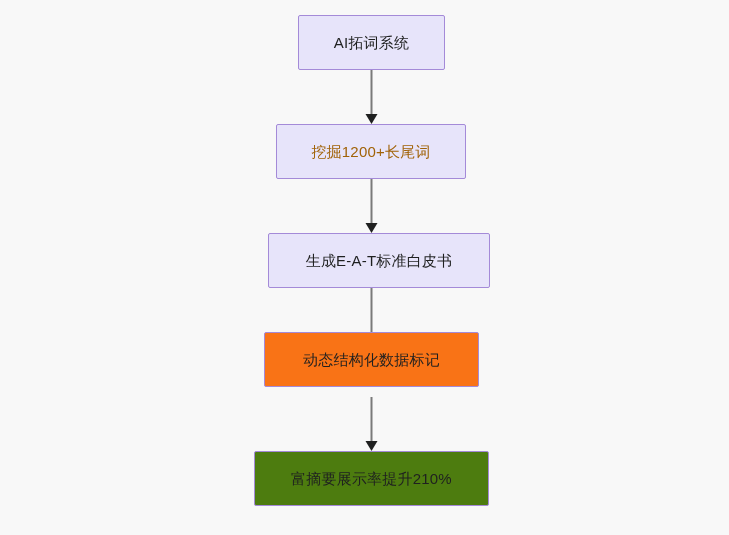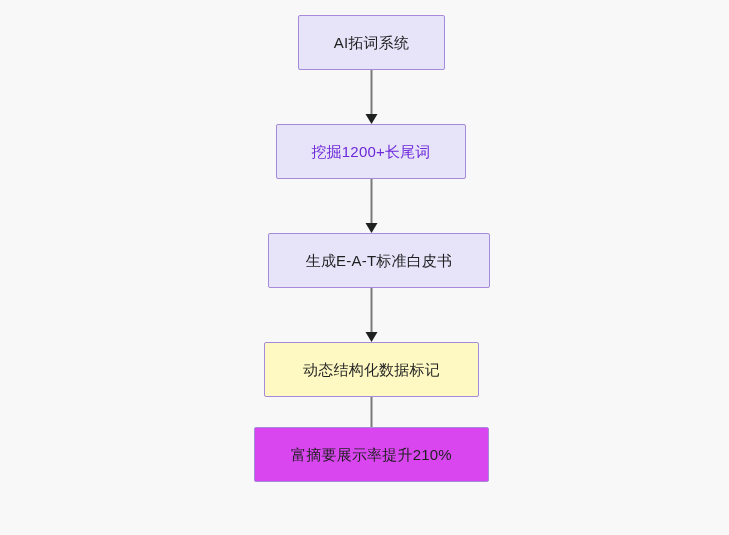--- a/index.html
+++ b/index.html
@@ -71,27 +71,27 @@
           <line x1="371.5" y1="397" x2="371.5" y2="441" stroke="#7a7a7a" stroke-width="2"></line>
           <polygon points="365.5,441 377.5,441 371.5,451" fill="#1f2020"></polygon>
         </g>
       </g>
   </svg>
 
   <div id="nodes-group">
       <div class="node" style="left: 298px; top: 15px; width: 147px; height: 55px; background: rgb(231, 228, 250); border-color: rgb(164, 138, 216); color: rgb(31, 32, 32);">
         <span class="node-label">AI拓词系统</span>
       </div>
-      <div class="node" style="left: 276px; top: 124px; width: 190px; height: 55px; background: rgb(231, 228, 250); border-color: rgb(164, 138, 216); color: #6d28d9;">
+      <div class="node" style="left: 276px; top: 124px; width: 190px; height: 55px; background: rgb(231, 228, 250); border-color: rgb(164, 138, 216); color: #a16207;">
         <span class="node-label">挖掘1200+长尾词</span>
       </div>
       <div class="node" style="left: 268px; top: 233px; width: 222px; height: 55px; background: rgb(231, 228, 250); border-color: rgb(164, 138, 216); color: rgb(31, 32, 32);">
         <span class="node-label">生成E-A-T标准白皮书</span>
       </div>
-      <div class="node" style="left: 264px; top: 342px; width: 215px; height: 55px; background: #fef9c3; border-color: rgb(164, 138, 216); color: rgb(31, 32, 32);">
+      <div class="node" style="left: 264px; top: 332px; width: 215px; height: 55px; background: #f97316; border-color: rgb(164, 138, 216); color: rgb(31, 32, 32);">
         <span class="node-label">动态结构化数据标记</span>
       </div>
-      <div class="node" style="left: 254px; top: 427px; width: 235px; height: 55px; background: #d946ef; border-color: rgb(164, 138, 216); color: rgb(31, 32, 32);">
+      <div class="node" style="left: 254px; top: 451px; width: 235px; height: 55px; background: #4d7c0f; border-color: rgb(164, 138, 216); color: rgb(31, 32, 32);">
         <span class="node-label">富摘要展示率提升210%</span>
       </div>
     </div>
 
 </div>
 
 </body></html>

